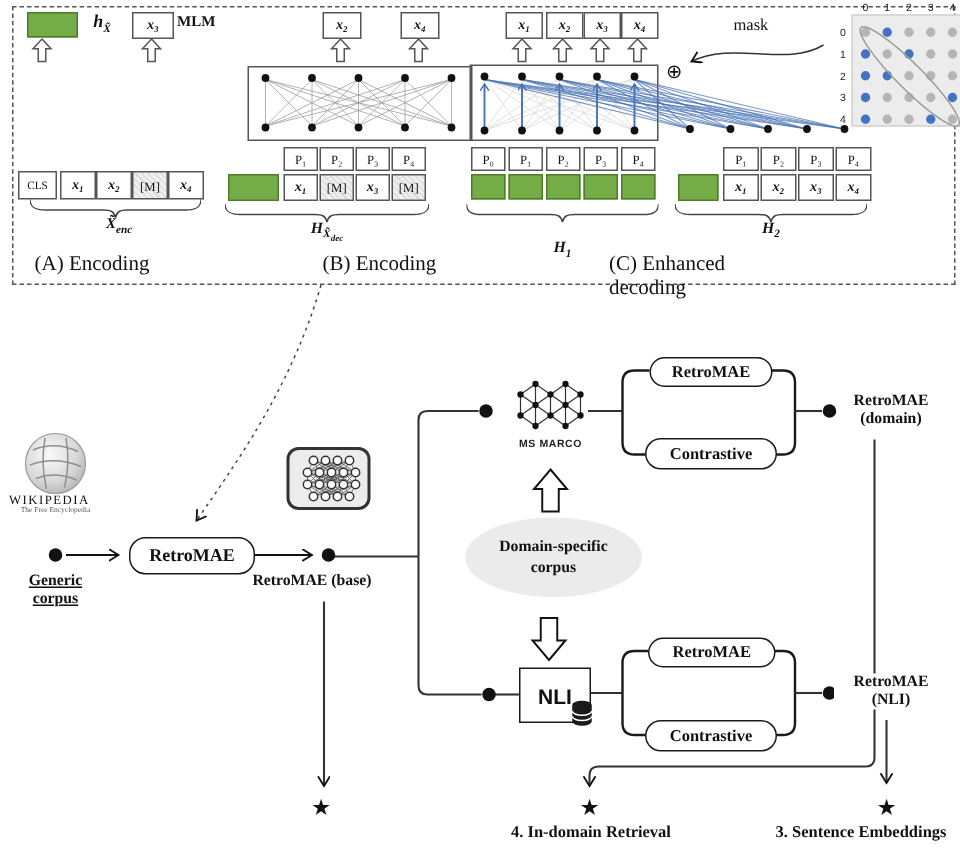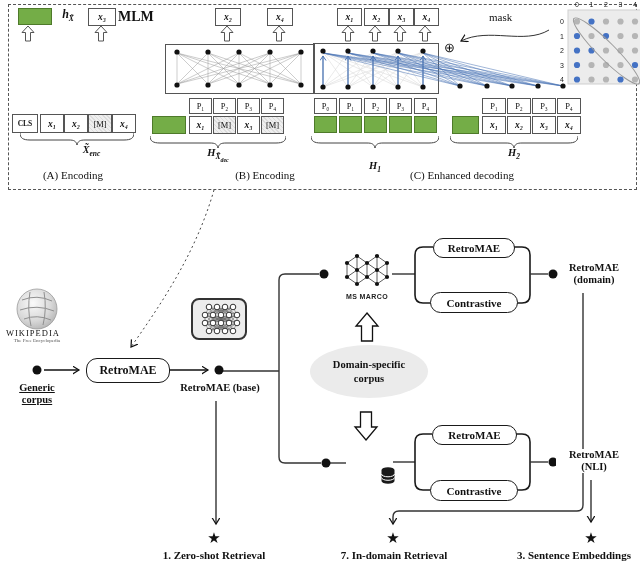--- a/index.html
+++ b/index.html
@@ -2,28 +2,28 @@
 <html><head>
 <meta charset="utf-8">
 <style>
   html,body{margin:0;padding:0;background:#fff;}
   #page{position:relative;width:640px;height:566px;background:#fff;overflow:hidden;
         font-family:"Liberation Serif",serif;color:#111;}
   .abs{position:absolute;}
   .dashbox{border:1px dashed #555;}
   .tok{position:absolute;border:1px solid #555;background:#fff;display:flex;align-items:center;
        justify-content:center;font:italic bold 9.5px "Liberation Serif",serif;}
-  .tok.plain{font-style:normal;font-weight:bold;font-size:7.5px;}
+  .tok.plain{font-style:normal;font-weight:normal;font-size:7.5px;}
   .tok.masked{font-style:normal;font-weight:normal;font-size:8.5px;
        background:repeating-linear-gradient(45deg,#dcdcdc 0,#dcdcdc 1px,#efefef 1px,#efefef 3px);}
   .tok.pbox{font-style:normal;font-weight:normal;font-size:8.5px;}
   .green{position:absolute;background:var(--green,#74ad47);border:1px solid #4e7a2a;}
   .enc{position:absolute;background:var(--encblue,#a5bee3);border:1px solid #6f87a6;display:flex;
        align-items:center;justify-content:center;font-size:13.5px;}
-  .cap{position:absolute;font-size:11px;text-align:center;}
+  .cap{position:absolute;font-size:14px;}
   .mathlbl{position:absolute;text-align:center;font-style:italic;font-weight:bold;font-size:10.5px;}
   .mathlbl sub{font-size:7.5px;} .mathlbl sub sub{font-size:6px;}
   .pill{position:absolute;border:1.5px solid #1a1a1a;border-radius:11px;background:#fff;display:flex;
         align-items:center;justify-content:center;font-weight:bold;font-size:11px;z-index:2;}
   .lbl{position:absolute;font-weight:bold;font-size:10.5px;text-align:center;line-height:1.15;z-index:2;}
   .star{position:absolute;font-size:15px;text-align:center;width:16px;z-index:2;}
   .outcome{position:absolute;font-weight:bold;font-size:11px;text-align:center;z-index:2;}
   .ellipse{position:absolute;background:#ebebeb;border-radius:50%;display:flex;flex-direction:column;
         align-items:center;justify-content:center;font-weight:bold;font-size:10.5px;line-height:1.25;z-index:2;}
   .nlibox{position:absolute;border:1.5px solid #1a1a1a;background:#fff;display:flex;align-items:center;
@@ -40,38 +40,38 @@
 
 <div id="page" style="--green: #74ad47; --encblue: #a5bee3;">
 
   <div class="abs dashbox" style="left:8px;top:4px;width:627px;height:184px;"></div>
 
   <div class="green" style="left:18px;top:8px;width:32px;height:15px;"></div>
   <div class="mathlbl" style="left:54px;top:7px;width:28px;font-size:12px;">
     <span>h</span><sub>X̃</sub>
   </div>
   <div class="tok" style="left:88px;top:8px;width:26px;height:16px;">x₃</div>
-  <div class="abs" style="left:118px;top:9px;font-weight:bold;font-size:14px;">MLM</div>
+  <div class="abs" style="left:118px;top:9px;font-weight:bold;font-size:10px;">MLM</div>
   <svg class="abs" style="left:20px;top:25px;" width="16" height="17">
       <polygon points="8,1 14,7.5 10.5,7.5 10.5,16 5.5,16 5.5,7.5 2,7.5" fill="#fff" stroke="#555" stroke-width="1"></polygon>
     </svg>
   <svg class="abs" style="left:93px;top:25px;" width="16" height="17">
       <polygon points="8,1 14,7.5 10.5,7.5 10.5,16 5.5,16 5.5,7.5 2,7.5" fill="#fff" stroke="#555" stroke-width="1"></polygon>
     </svg>
 
   <div class="tok plain" style="left:12px;top:114px;width:24px;height:17px;">CLS</div>
   <div class="tok" style="left:40px;top:114px;width:22px;height:17px;">x₁</div>
   <div class="tok" style="left:64px;top:114px;width:22px;height:17px;">x₂</div>
   <div class="tok masked" style="left:88px;top:114px;width:22px;height:17px;">[M]</div>
   <div class="tok" style="left:112px;top:114px;width:22px;height:17px;">x₄</div>
 
   <svg class="abs" style="left:20px;top:131px;" width="114" height="16">
       <path d="M0,2 C0,7 3,9 10,9 L49,9 C54,9 56,10 57,14 C58,10 60,9 65,9 L104,9 C111,9 114,7 114,2" fill="none" stroke="#444" stroke-width="1"></path>
     </svg>
-  <div class="mathlbl" style="left:44px;top:144px;width:95px;font-size:10px;text-align:center;">
+  <div class="mathlbl" style="left:32px;top:144px;width:95px;font-size:10px;text-align:center;">
     <span>X̃</span><sub>enc</sub>
   </div>
   <div class="cap" style="left:23px;top:169px;width:100px;">(A) Encoding</div>
 
   <div class="tok" style="left:215px;top:8px;width:24px;height:16px;">x₂</div>
   <div class="tok" style="left:267px;top:8px;width:24px;height:16px;">x₄</div>
   <svg class="abs" style="left:219px;top:25px;" width="16" height="17">
       <polygon points="8,1 14,7.5 10.5,7.5 10.5,16 5.5,16 5.5,7.5 2,7.5" fill="#fff" stroke="#555" stroke-width="1"></polygon>
     </svg>
   <svg class="abs" style="left:271px;top:25px;" width="16" height="17">
@@ -363,21 +363,21 @@
   </svg>
 
   <div class="wikis" style="left:6px;top:328px;width:62px;">WIKIPEDIA</div>
   <div class="wikis2" style="left:4px;top:338px;width:66px;">The Free Encyclopedia</div>
   <div class="lbl" style="left:7px;top:382px;width:60px;text-decoration:underline;">
     <div>Generic</div>
       <div>corpus</div>
   </div>
 
   <div class="pill" style="left:86px;top:358px;width:82px;height:23px;font-size:12px;">RetroMAE</div>
-  <div class="lbl" style="left:172px;top:382px;width:96px;">RetroMAE (base)</div>
+  <div class="lbl" style="left:160px;top:382px;width:96px;">RetroMAE (base)</div>
 
   <div class="nn" style="left:191px;top:298px;width:52px;height:38px;">
     <svg id="nn-icon" width="52" height="38">
         <line x1="16" y1="7" x2="12" y2="15" stroke="#555" stroke-width="0.5"></line>
         <line x1="16" y1="7" x2="20" y2="15" stroke="#555" stroke-width="0.5"></line>
         <line x1="16" y1="7" x2="28" y2="15" stroke="#555" stroke-width="0.5"></line>
         <line x1="16" y1="7" x2="36" y2="15" stroke="#555" stroke-width="0.5"></line>
         <line x1="16" y1="7" x2="44" y2="15" stroke="#555" stroke-width="0.5"></line>
         <line x1="24" y1="7" x2="12" y2="15" stroke="#555" stroke-width="0.5"></line>
         <line x1="24" y1="7" x2="20" y2="15" stroke="#555" stroke-width="0.5"></line>
@@ -504,32 +504,32 @@
   <div class="lbl" style="left:556px;top:262px;width:76px;">
     <div>RetroMAE</div>
       <div>(domain)</div>
   </div>
 
   <div class="ellipse" style="left:310px;top:345px;width:118px;height:53px;">
     <div>Domain-specific</div>
       <div>corpus</div>
   </div>
 
+  <div class="nlibox" style="left:346px;top:445px;width:46px;height:35px;">NLI</div>
   <svg class="abs" style="left:380px;top:465px;z-index:3;" width="16" height="20">
     <path d="M1.5,5 A6.5,2.8 0 0 1 14.5,5 L14.5,16 A6.5,2.8 0 0 1 1.5,16 Z" fill="#1a1a1a"></path>
     <path d="M1.5,9 A6.5,2.8 0 0 0 14.5,9 M1.5,12.5 A6.5,2.8 0 0 0 14.5,12.5" fill="none" stroke="#fff" stroke-width="1"></path>
   </svg>
 
   <div class="pill" style="left:432px;top:425px;width:83px;height:18px;">RetroMAE</div>
   <div class="pill" style="left:430px;top:480px;width:86px;height:19px;">Contrastive</div>
   <div class="lbl" style="left:556px;top:449px;width:76px;background:#fff;">
     <div>RetroMAE</div>
       <div>(NLI)</div>
   </div>
 
   <div class="star" style="left:206px;top:529px;">★</div>
   <div class="star" style="left:385px;top:529px;">★</div>
   <div class="star" style="left:583px;top:529px;">★</div>
-  <div class="outcome" style="left:149px;top:549px;width:130px;">1. Zero-shot Retrieval</div>
-  <div class="outcome" style="left:328px;top:549px;width:132px;">7. In-domain Retrieval</div>
+  <div class="outcome" style="left:328px;top:549px;width:132px;">4. In-domain Retrieval</div>
   <div class="outcome" style="left:506px;top:549px;width:136px;">3. Sentence Embeddings</div>
 
 </div>
 
 </body></html>

